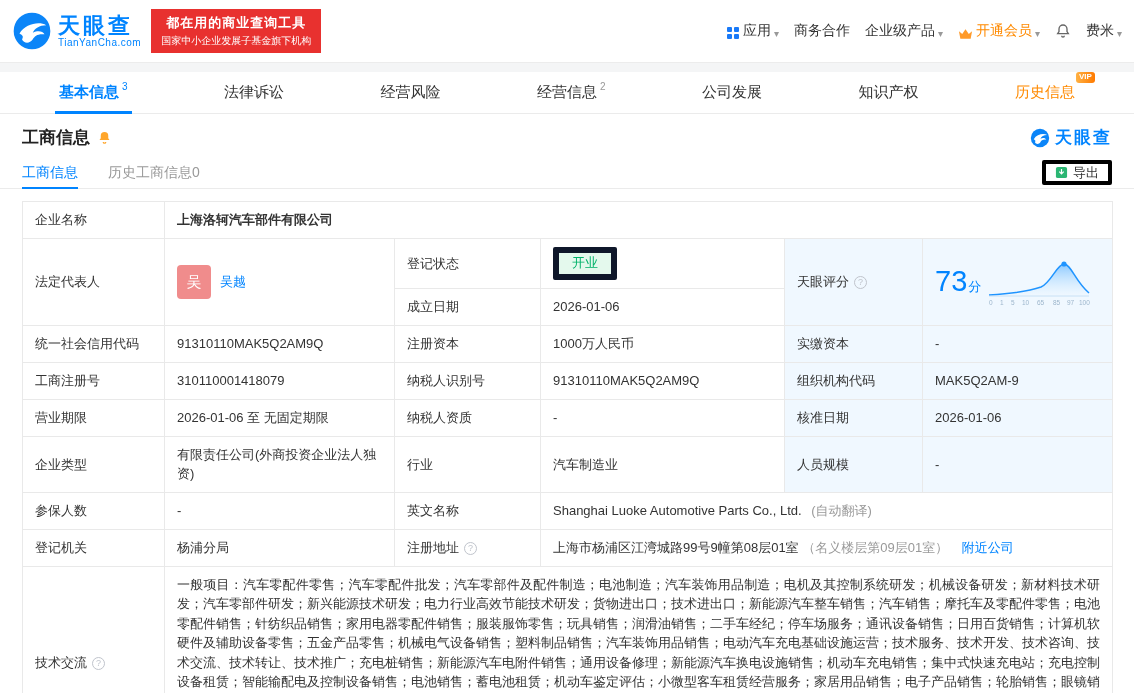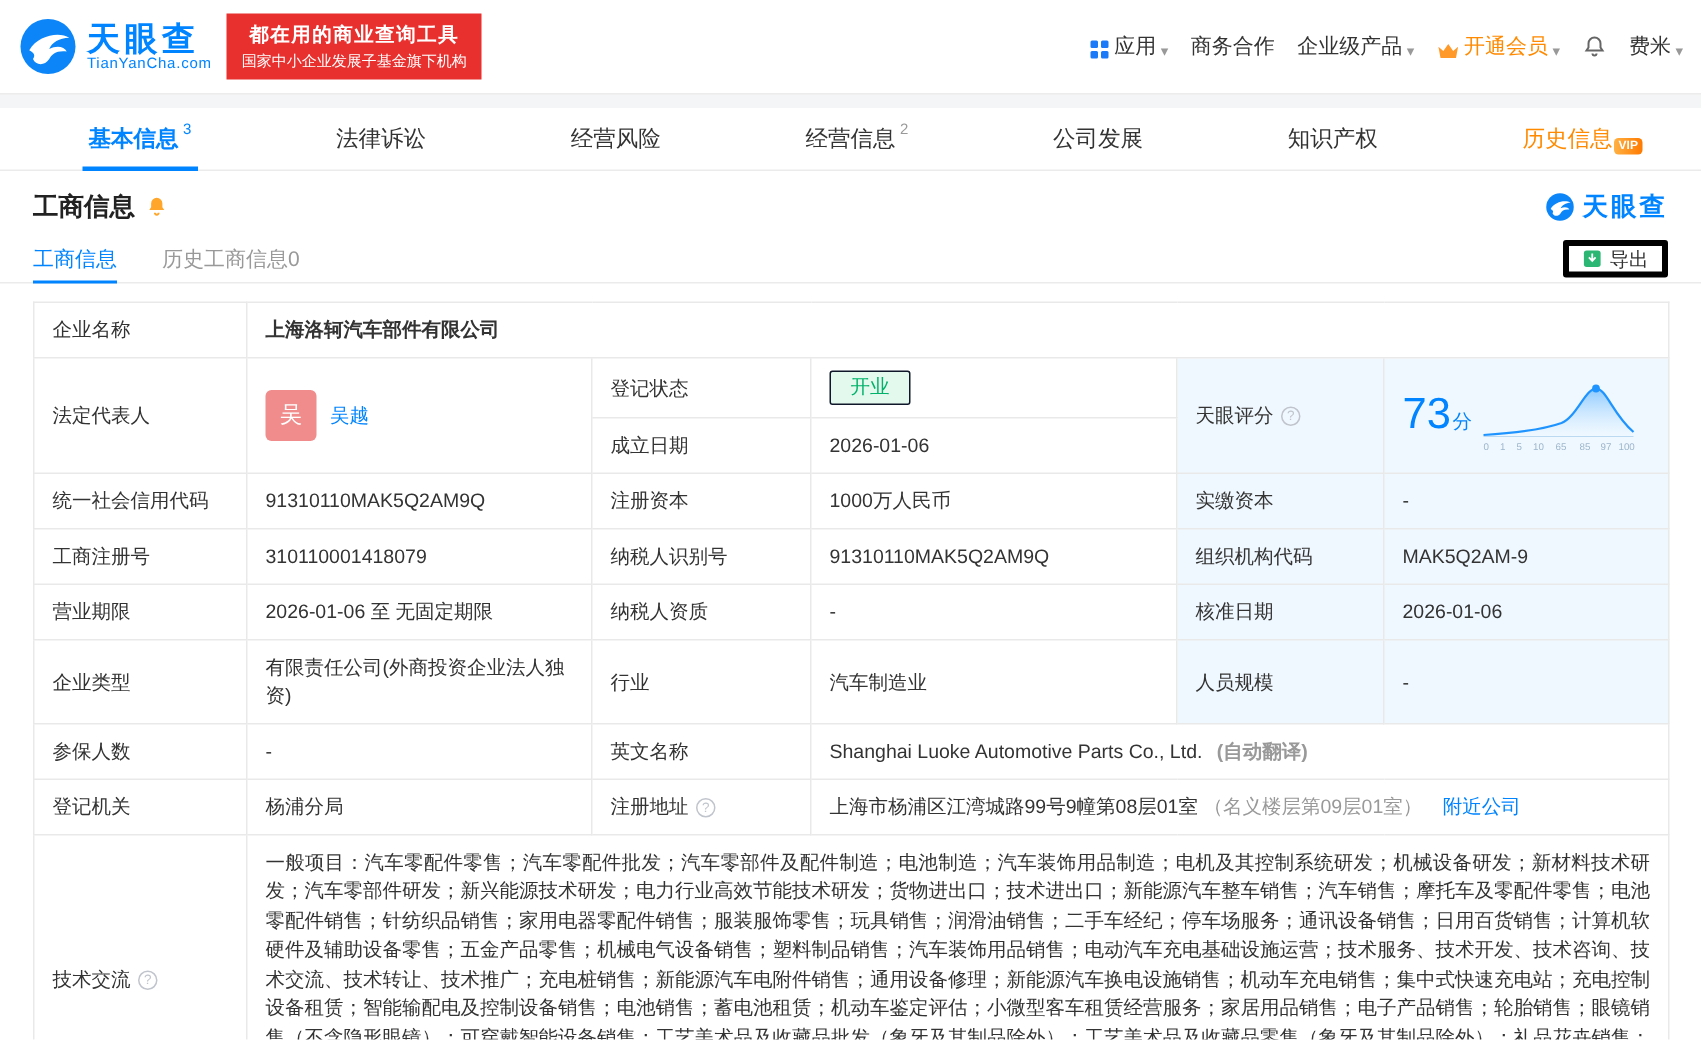--- a/index.html
+++ b/index.html
@@ -49,21 +49,21 @@
     padding:0 55px; background:#fff; border-bottom:1px solid #ebebeb; }
   .main-tab { position:relative; display:flex; align-items:center; font-size:15px; color:#333;
     cursor:pointer; padding:0 4px; }
   .main-tab.active { color:#0084ff; font-weight:bold; }
   .main-tab.active::after { content:""; position:absolute; left:0; right:0; bottom:-1px;
     height:3px; background:#0084ff; }
   .main-tab .sup { font-size:10px; margin-left:3px; position:relative; top:-6px; color:#999;
     font-weight:normal; }
   .main-tab.active .sup { color:#0084ff; }
   .main-tab.vip-tab { color:#ff8a00; }
-  .vip-badge { position:absolute; top:20px; right:-16px; background:linear-gradient(90deg,#ffb143,#ff7a00);
+  .vip-badge { position:absolute; top:0; right:-16px; background:linear-gradient(90deg,#ffb143,#ff7a00);
     color:#fff; font-size:8px; font-weight:bold; padding:1px 3px; border-radius:3px; line-height:1.1; }
 
   
   .section-head { display:flex; align-items:center; padding:12px 22px 8px; }
   .section-title { font-size:17px; font-weight:bold; color:#222; }
   .bell-btn { margin-left:7px; cursor:pointer; display:flex; }
   .section-brand { margin-left:auto; display:flex; align-items:center; gap:5px; }
   .section-brand .txt { color:#0084ff; font-size:17px; font-weight:bold; letter-spacing:2px; }
 
   .subtabs { display:flex; align-items:center; height:32px; padding:0 22px;
@@ -93,21 +93,21 @@
     border-radius:50%; color:#c0c4cc; font-size:9px; line-height:11px; text-align:center;
     margin-left:5px; vertical-align:1px; }
   .i-circle::after { content:"?"; }
 
   .rep-wrap { display:flex; align-items:center; gap:9px; }
   .avatar { width:34px; height:34px; border-radius:4px; background:#f08c8c; color:#fff;
     font-size:15px; display:flex; align-items:center; justify-content:center; flex:0 0 34px;
     cursor:pointer; }
 
   .status-badge { display:inline-block; padding:2px 13px; background:#e4f9ed;
-    border:1px solid #0f172a; border-radius:2px; color:#00b26a; font-size:13px; line-height:1.3; }
+    border:6px solid #0f172a; border-radius:2px; color:#00b26a; font-size:13px; line-height:1.3; }
 
   .score-flex { display:flex; align-items:center; gap:6px; }
   .score-num { white-space:nowrap; cursor:pointer; }
   .score-num .n { font-size:29px; font-weight:normal; color:#0084ff; }
   .score-num .u { font-size:13px; color:#0084ff; margin-left:1px; }
 
   .scope { line-height:1.62; text-align:justify; padding:11px 12px; }
 </style>
 </head>
 <body>
@@ -321,21 +321,21 @@
       <td class="lbl hl">人员规模</td>
       <td class="hl">-</td>
     </tr>
 
     <tr>
       <td class="lbl">参保人数</td>
       <td>-</td>
       <td class="lbl">英文名称</td>
       <td colspan="3">
         <span>Shanghai Luoke Automotive Parts Co., Ltd.</span>
-        <span class="gray" style="margin-left:6px;font-weight:bold;">(自动翻译)</span>
+        <span class="gray" style="margin-left:6px;">(自动翻译)</span>
       </td>
     </tr>
 
     <tr>
       <td class="lbl">登记机关</td>
       <td>杨浦分局</td>
       <td class="lbl">
         <span>注册地址</span><span class="i-circle"></span>
       </td>
       <td colspan="3">

